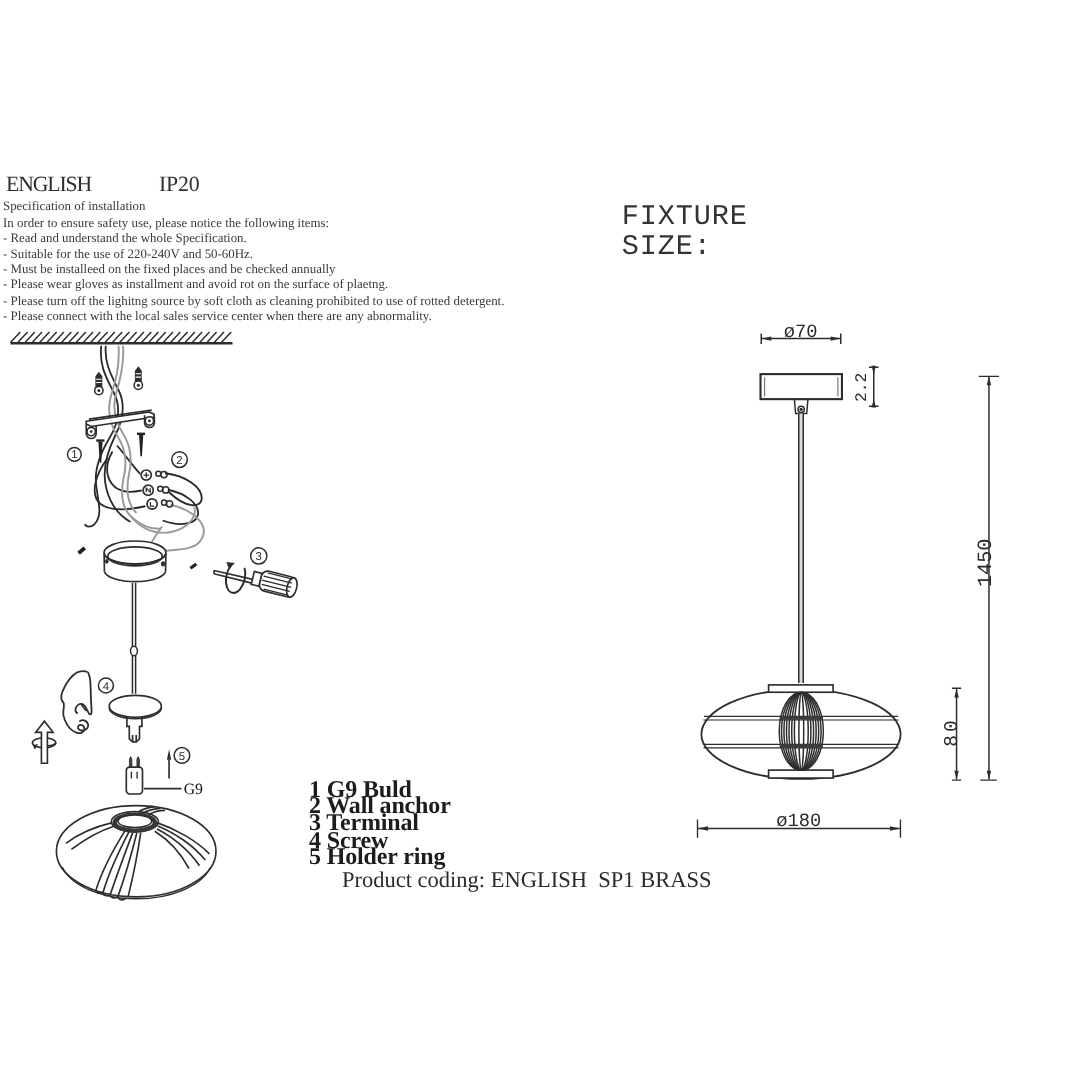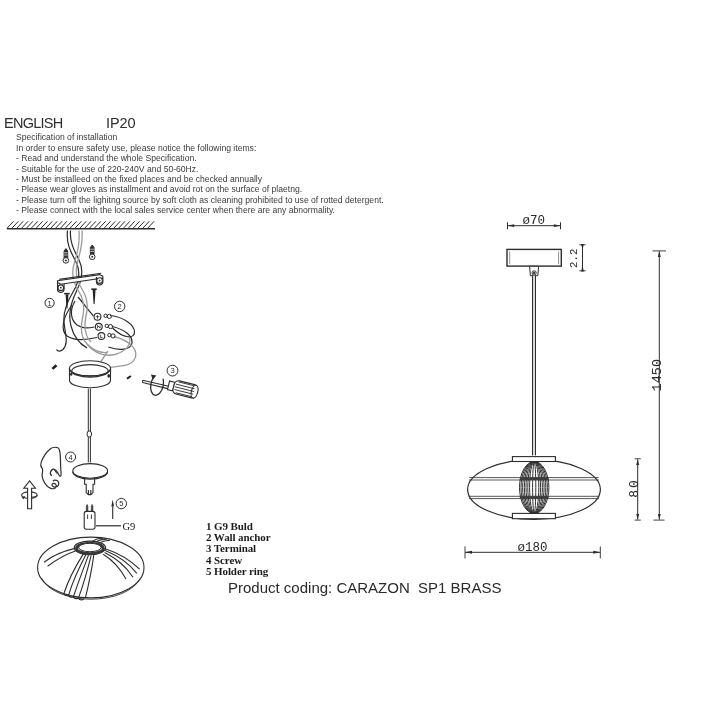--- a/index.html
+++ b/index.html
@@ -1,47 +1,49 @@
 <!DOCTYPE html>
 <html><head>
 <meta charset="utf-8">
 <style>
 html,body{margin:0;padding:0;background:#fff;}
 .page{position:relative;width:720px;height:720px;background:#fff;overflow:hidden;
   font-family:"Liberation Sans",sans-serif;color:#2b2b2b;}
-.abs{position:absolute;white-space:pre;}
+.abs{position:absolute;white-space:pre;font-family:Liberation Serif, serif;}
 #eng{left:4px;top:114.9px;font-size:14.5px;letter-spacing:-0.75px;color:#2e2e2e;}
 #ip{left:106px;top:114.9px;font-size:14.5px;letter-spacing:-0.1px;color:#2e2e2e;text-align:center;}
-#para{left:16px;top:132.4px;font-size:8.6px;line-height:10.38px;letter-spacing:0px;color:#3a3a3a;}
+#para{left:2px;top:132.4px;font-size:8.6px;line-height:10.38px;letter-spacing:0px;color:#3a3a3a;}
 #fix{left:414.5px;top:135.3px;font-family:"Liberation Mono",monospace;font-size:19px;line-height:19.9px;letter-spacing:0.6px;color:#333;}
-#parts{left:206px;top:520.9px;font-family:"Liberation Serif",serif;font-weight:bold;font-size:11px;line-height:11.25px;letter-spacing:-0.1px;color:#1c1c1c;}
+#parts{left:206px;top:520.9px;font-family:"Liberation Serif",serif;font-weight:bold;font-size:16px;line-height:11.25px;letter-spacing:-0.1px;color:#1c1c1c;}
 #prod{left:228px;top:579.3px;font-size:15px;letter-spacing:0px;color:#2a2a2a;}
 #g9lab{left:122.5px;top:520.5px;font-family:"Liberation Serif",serif;font-weight:normal;font-size:10.5px;color:#111;}
 svg{position:absolute;left:0;top:0;}
 </style>
 </head>
 <body>
 <div class="page">
 <div class="abs" id="eng">ENGLISH</div>
 <div class="abs" id="ip">IP20</div>
 <div class="abs" id="para">Specification of installation
 In order to ensure safety use, please notice the following items:
 - Read and understand the whole Specification.
 - Suitable for the use of 220-240V and 50-60Hz.
 - Must be installeed on the fixed places and be checked annually
 - Please wear gloves as installment and avoid rot on the surface of plaetng.
 - Please turn off the lighitng source by soft cloth as cleaning prohibited to use of rotted detergent.
 - Please connect with the local sales service center when there are any abnormality.</div>
+<div class="abs" id="fix">FIXTURE
+SIZE:</div>
 <div class="abs" id="parts">1 G9 Buld
 2 Wall anchor
 3 Terminal
 4 Screw
 5 Holder ring</div>
 <div class="abs" id="g9lab">G9</div>
-<div class="abs" id="prod">Product coding: CARAZON  SP1 BRASS</div>
+<div class="abs" id="prod">Product coding: ENGLISH  SP1 BRASS</div>
 
 <svg width="720" height="720" viewBox="0 0 720 720">
 <defs></defs>
 <g fill="none" stroke="#2d2d2d" stroke-width="1">
 
 <path d="M7,228.8 L155,228.8" stroke-width="1.6"></path>
 <path stroke-width="1" d="M7.0,228.3 L13.5,221.3 M11.8,228.3 L18.4,221.3 M16.7,228.3 L23.2,221.3 M21.5,228.3 L28.0,221.3 M26.4,228.3 L32.9,221.3 M31.2,228.3 L37.8,221.3 M36.1,228.3 L42.6,221.3 M41.0,228.3 L47.5,221.3 M45.8,228.3 L52.3,221.3 M50.7,228.3 L57.2,221.3 M55.5,228.3 L62.0,221.3 M60.4,228.3 L66.9,221.3 M65.2,228.3 L71.7,221.3 M70.0,228.3 L76.5,221.3 M74.9,228.3 L81.4,221.3 M79.7,228.3 L86.2,221.3 M84.6,228.3 L91.1,221.3 M89.4,228.3 L95.9,221.3 M94.3,228.3 L100.8,221.3 M99.1,228.3 L105.6,221.3 M104.0,228.3 L110.5,221.3 M108.8,228.3 L115.3,221.3 M113.7,228.3 L120.2,221.3 M118.5,228.3 L125.0,221.3 M123.4,228.3 L129.9,221.3 M128.2,228.3 L134.7,221.3 M133.1,228.3 L139.6,221.3 M137.9,228.3 L144.4,221.3 M142.8,228.3 L149.3,221.3 M147.6,228.3 L154.1,221.3"></path>
 
 <g stroke="#2a2a2a" stroke-width="1.2">
 <path d="M67.5,230.5 C66,244 71,252 76,262 C81,272 79,282 73,292 C67,302 63,312 64,322 C65,334 69,343 63,349.5 M63,349.5 C60.5,351.8 57.5,351.5 56.5,349.5"></path>

